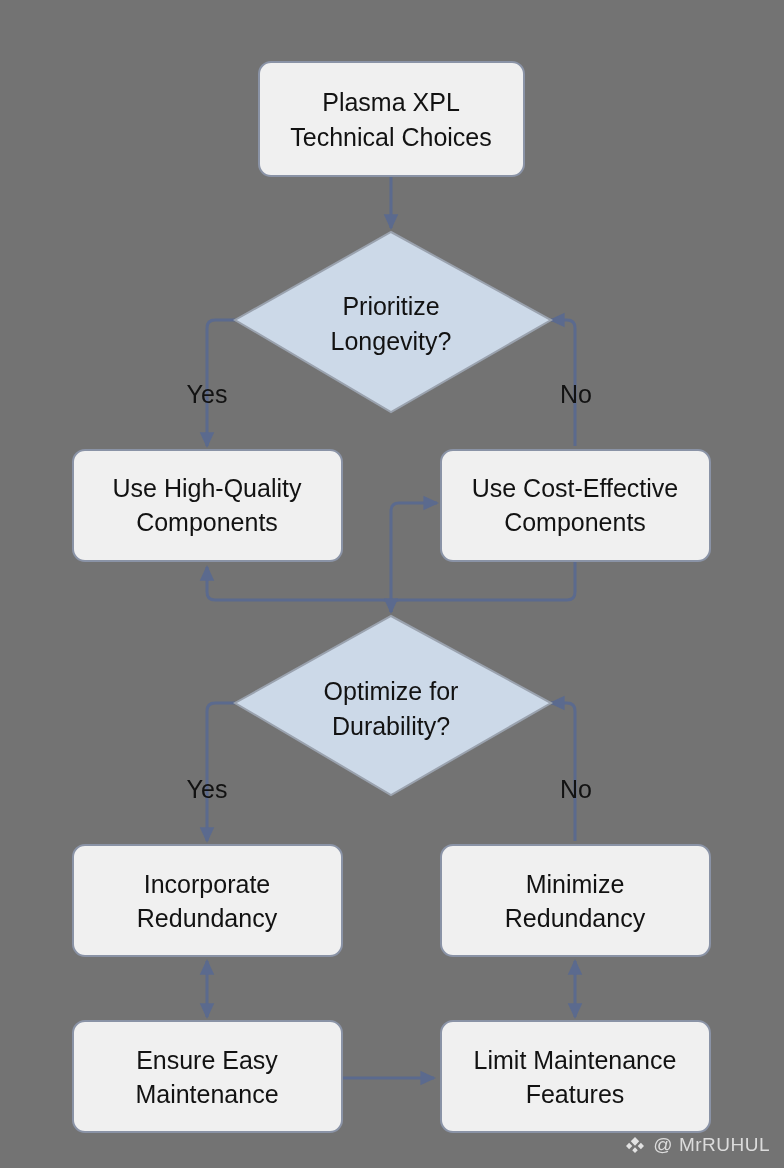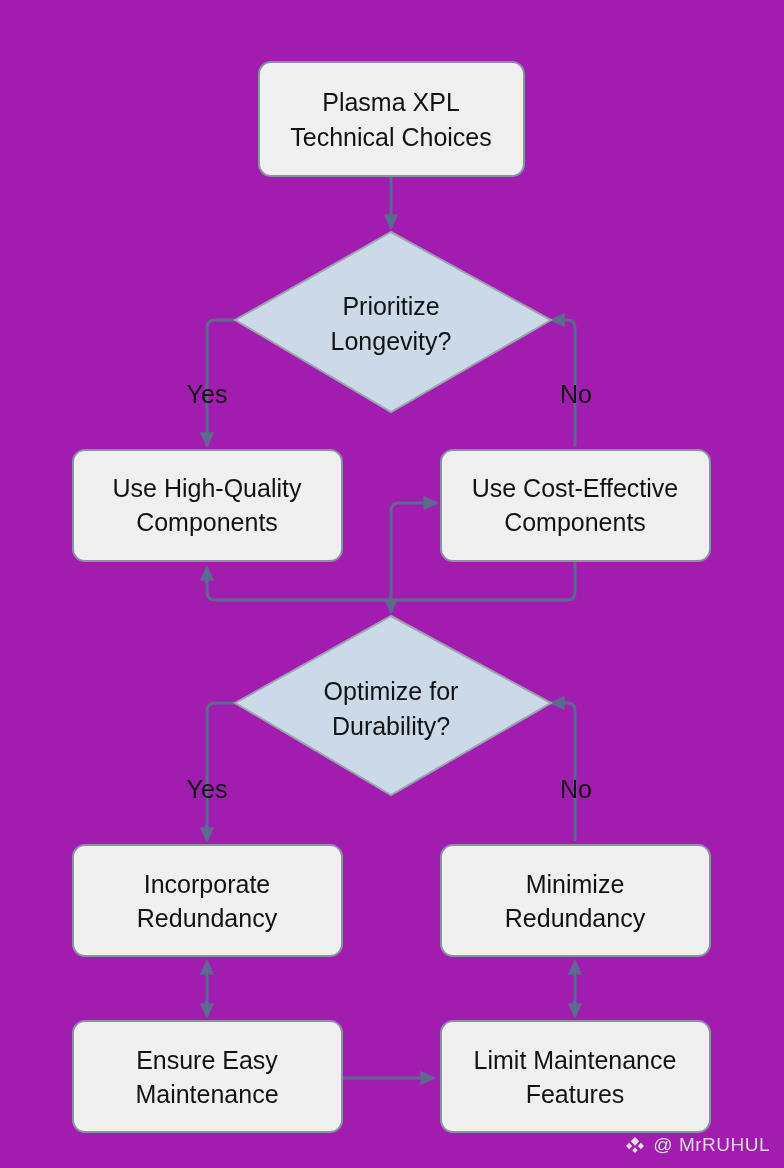--- a/index.html
+++ b/index.html
@@ -12,21 +12,21 @@
     height: 1168px;
     background: #efefef;
     font-family: "Liberation Sans", sans-serif;
     overflow: hidden;
     position: relative;
   }
   #stage {
     position: relative;
     width: 784px;
     height: 1168px;
-    background: #a21caf;
+    background: #737373;
   }
   svg.flow {
     position: absolute;
     left: 0;
     top: 0;
     width: 784px;
     height: 1168px;
     display: block;
   }
   .node-box {

